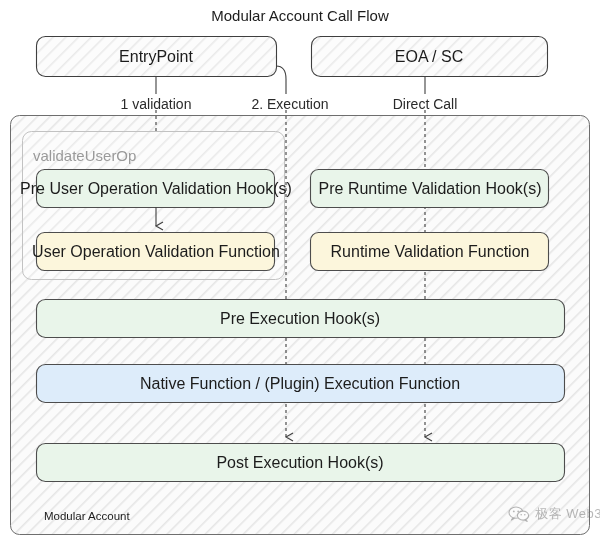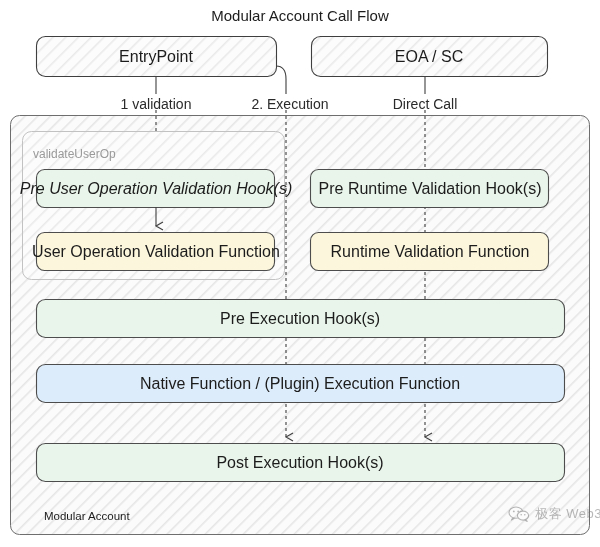--- a/index.html
+++ b/index.html
@@ -60,21 +60,21 @@
     transform: translate(-50%, -50%);
   }
 
   .edge-label {
     font-size: 14px;
     color: #2a2a2a;
     transform: translate(-50%, -50%);
   }
 
   .group-label {
-    font-size: 12px;
+    font-size: 15px;
     color: #9a9a9a;
   }
 
   .container-label {
     font-size: 11.5px;
     color: #1c1c1c;
     margin-left: 16px;
   }
 
   
@@ -149,21 +149,21 @@
 
   <div class="txt node-label" style="left:156px; top:57px;">EntryPoint</div>
   <div class="txt node-label" style="left:429px; top:57px;">EOA / SC</div>
 
   <div class="txt edge-label" style="left:156px; top:104px;">1 validation</div>
   <div class="txt edge-label" style="left:290px; top:104px;text-align:center;">2. Execution</div>
   <div class="txt edge-label" style="left:425px; top:104px;">Direct Call</div>
 
   <div class="txt group-label" style="left:33px; top:148px;">validateUserOp</div>
 
-  <div class="txt node-label" style="left:156px; top:189px;font-style:italic;">Pre User Operation Validation Hook(s)</div>
+  <div class="txt node-label" style="left:156px; top:189px;">Pre User Operation Validation Hook(s)</div>
   <div class="txt node-label" style="left:156px; top:252px;">User Operation Validation Function</div>
 
   <div class="txt node-label" style="left:430px; top:252px;">Runtime Validation Function</div>
   <div class="txt node-label" style="left:430px; top:189px;">Pre Runtime Validation Hook(s)</div>
 
   <div class="txt node-label" style="left:300px; top:319px;">Pre Execution Hook(s)</div>
   <div class="txt node-label" style="left:300px; top:384px;">Native Function  /  (Plugin) Execution Function</div>
   <div class="txt node-label" style="left:300px; top:463px;">Post Execution Hook(s)</div>
 
   <div class="txt container-label" style="left:28px; top:511px;">Modular Account</div>

